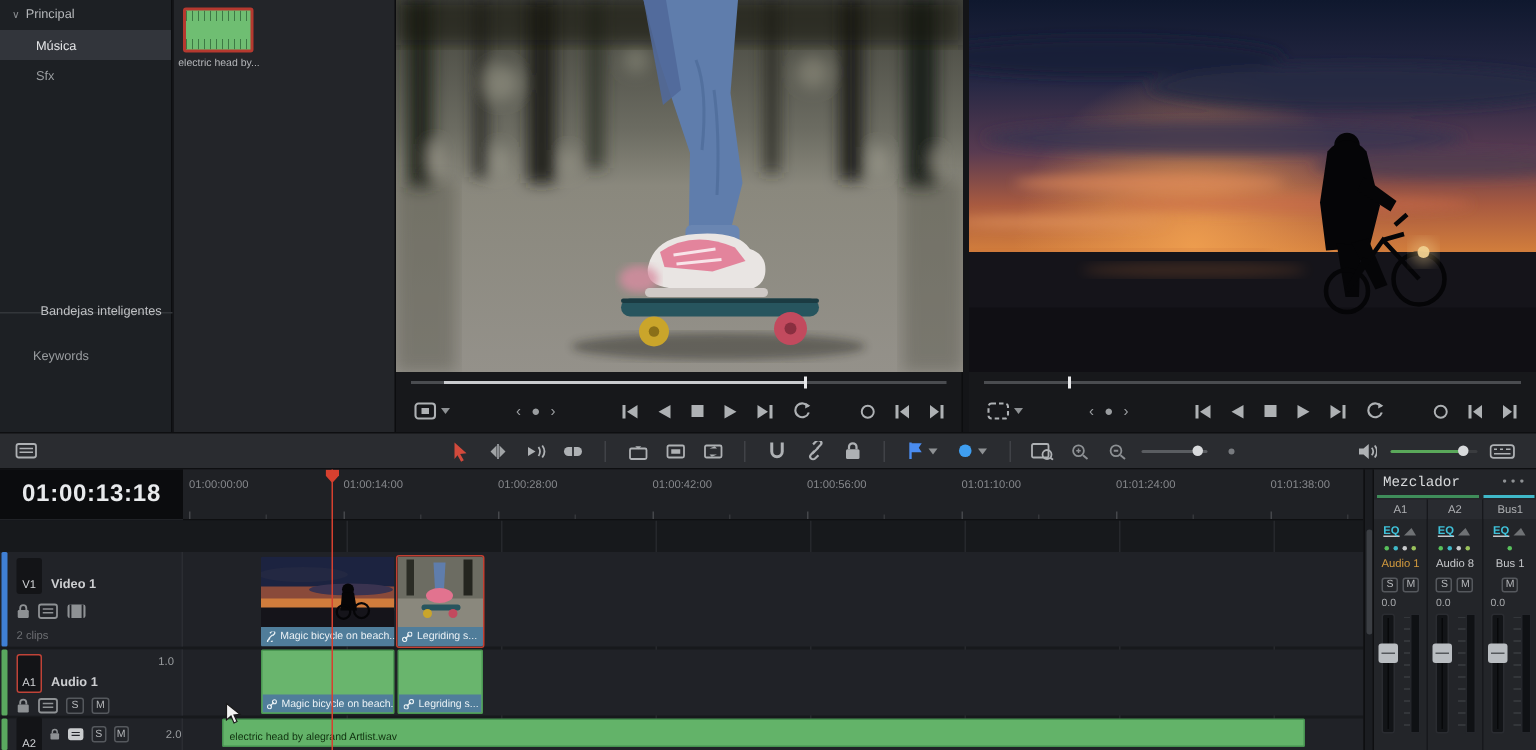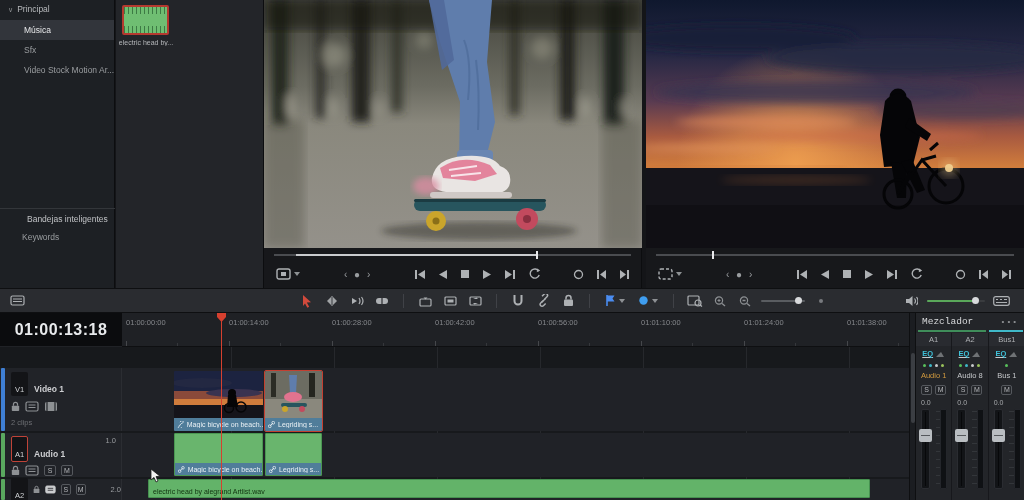--- a/index.html
+++ b/index.html
@@ -9,21 +9,21 @@
   .abs { position:absolute; }
 
   
   #bins { left:0; top:0; width:115px; height:288px; background:#1d2024; border-right:1px solid #0c0d0f; }
   .bin-root { padding:4px 0 0 8px; font-size:8.5px; color:#b6b8bb; }
   .bin-root .chev { color:#8a8d90; margin-right:4px; font-size:7px; }
   .bin-item { height:20px; line-height:20px; padding-left:24px; font-size:8.5px; color:#9a9da0;
     white-space:nowrap; overflow:hidden; cursor:default; }
   .bin-item.sel { background:#32353b; color:#e6e7e9; }
   .bin-divider { position:absolute; left:0; top:208px; width:115px; height:1px; background:#33363a; }
-  .smart-header { position:absolute; top:214px; left:8px; font-size:8.5px; color:#c0c2c5;padding-left:19px; }
+  .smart-header { position:absolute; top:202px; left:8px; font-size:8.5px; color:#c0c2c5;padding-left:19px; }
   .smart-item { position:absolute; top:232px; left:22px; font-size:8.5px; color:#9a9da0; }
 
   
   #mediapool { left:116px; top:0; width:148px; height:288px; background:#232529; border-right:1px solid #0c0d0f; }
   .clip-card { position:absolute; left:6px; top:5px; width:47px; height:30px; border:2px solid #b5392f;
     border-radius:2px; overflow:hidden; background:#6fbe72; }
   .wave-strip { position:absolute; left:0; width:100%; height:7px;
     background:repeating-linear-gradient(90deg,#3d7a44 0 1px,transparent 1px 4px); }
   .clip-card-label { position:absolute; left:0px; top:39px; width:60px; font-size:7px; color:#b4b6b9;
     text-align:center; white-space:nowrap; overflow:hidden; }
@@ -139,21 +139,20 @@
 
 <div id="app">
 
   <div id="bins" class="abs">
     <div class="bin-root">
       <span class="chev">∨</span><span>Principal</span>
     </div>
     <div style="height:6px"></div>
     <div class="bin-item sel">Música</div>
     <div class="bin-item">Sfx</div>
-    <div class="bin-item">Video Stock Motion Ar...</div>
     <div class="bin-divider"></div>
     <div class="smart-header">Bandejas inteligentes</div>
     <div class="smart-item">Keywords</div>
   </div>
 
   <div id="mediapool" class="abs">
     <div class="clip-card">
       <div class="wave-strip" style="top:0"></div>
       <div class="wave-strip" style="bottom:0"></div>
     </div>

